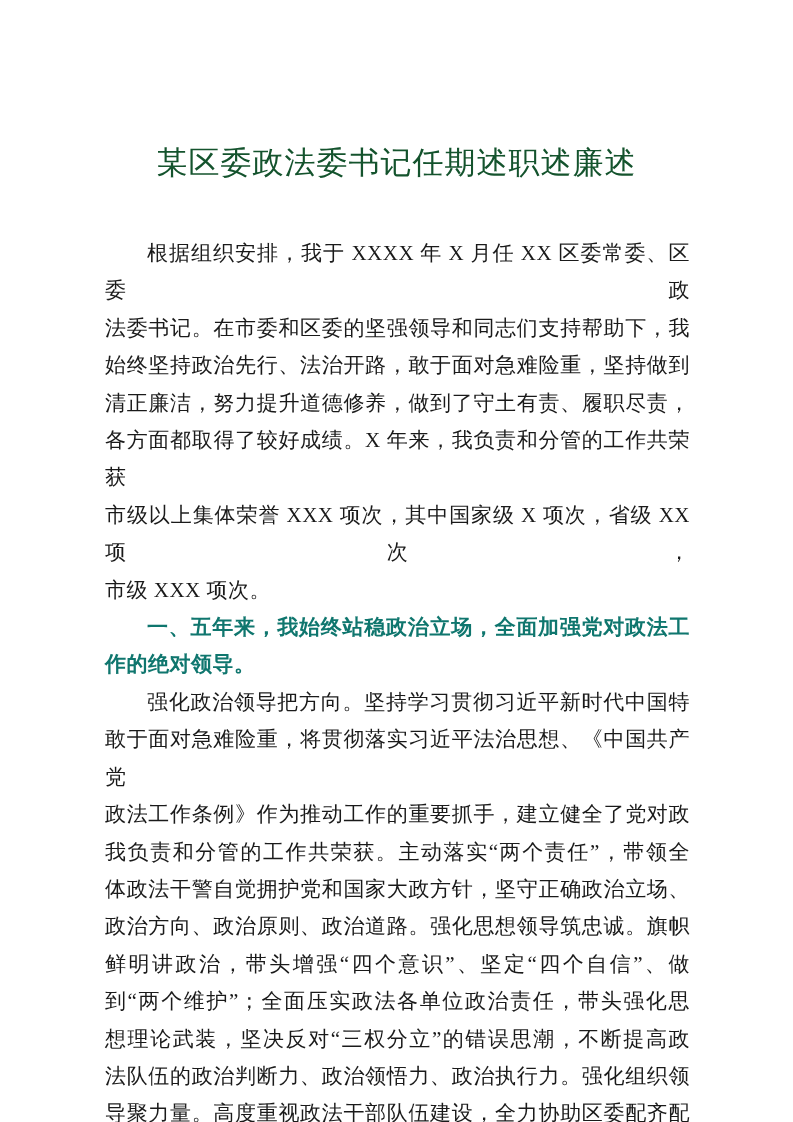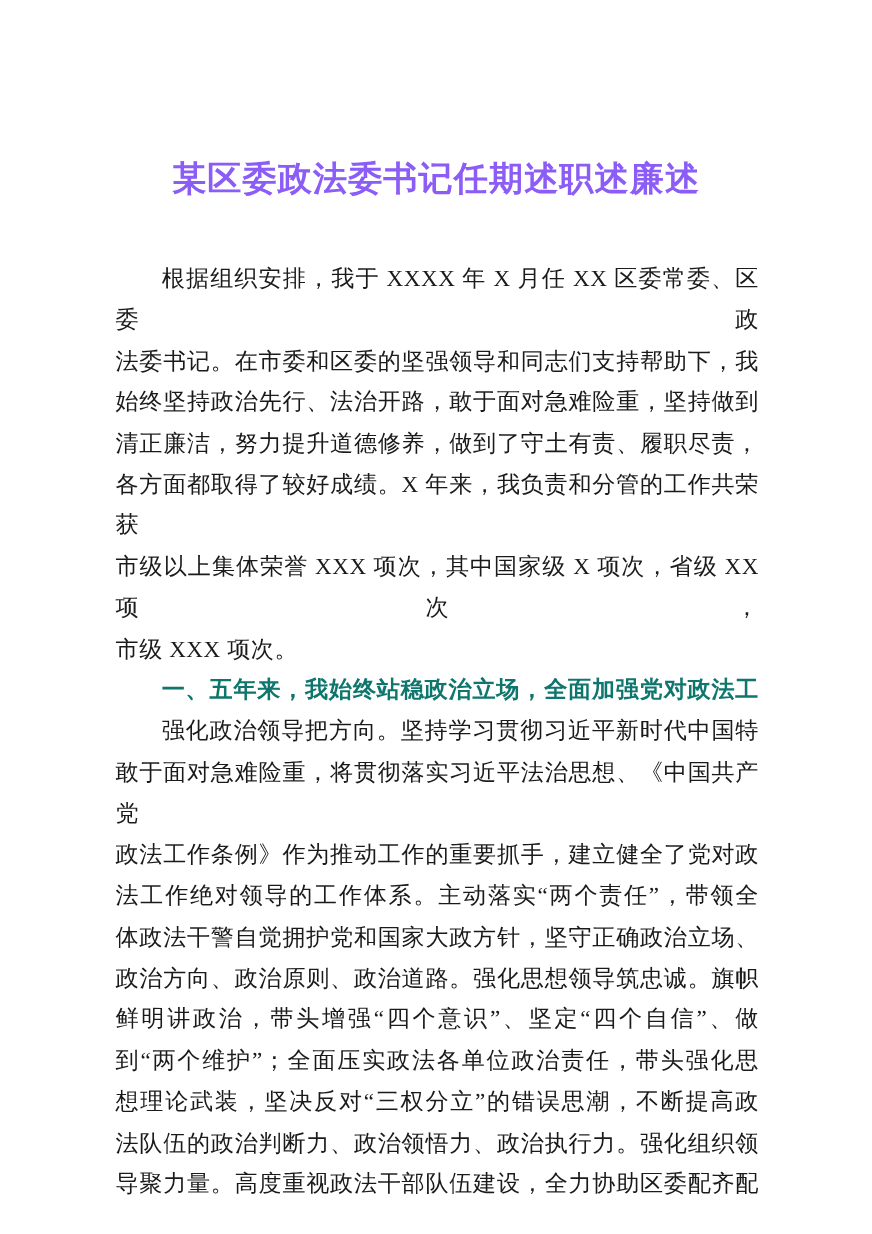--- a/index.html
+++ b/index.html
@@ -9,24 +9,24 @@
     width: 793px;
     height: 1122px;
     background: #ffffff;
     overflow: hidden;
     font-family: "Liberation Serif", "DejaVu Serif", serif;
   }
   .doc-title {
     margin: 144px 78px 0 78px;
     text-align: center;
     font-family: "Liberation Sans", "DejaVu Sans", sans-serif;
-    font-weight: 700;
+    font-weight: 400;
     font-size: 31px;
     line-height: 38px;
-    color: #8b5cf6;
+    color: #14532d;
     letter-spacing: 1px;
   }
   .doc-body {
     margin: 53px 103px 0 105px;
     font-size: 21px;
     color: #1a1a1a;
   }
   .line {
     line-height: 37.4px;
     text-align: justify;
@@ -54,27 +54,28 @@
       <div class="line">法委书记。在市委和区委的坚强领导和同志们支持帮助下，我</div>
       <div class="line">始终坚持政治先行、法治开路，敢于面对急难险重，坚持做到</div>
       <div class="line">清正廉洁，努力提升道德修养，做到了守土有责、履职尽责，</div>
       <div class="line">各方面都取得了较好成绩。X 年来，我负责和分管的工作共荣获</div>
       <div class="line">市级以上集体荣誉 XXX 项次，其中国家级 X 项次，省级 XX 项次，</div>
       <div class="line last">市级 XXX 项次。</div>
     </div>
 
     <div class="block heading">
       <div class="line indent">一、五年来，我始终站稳政治立场，全面加强党对政法工</div>
+      <div class="line last">作的绝对领导。</div>
     </div>
 
     <div class="block paragraph">
       <div class="line indent">强化政治领导把方向。坚持学习贯彻习近平新时代中国特</div>
       <div class="line">敢于面对急难险重，将贯彻落实习近平法治思想、《中国共产党</div>
       <div class="line">政法工作条例》作为推动工作的重要抓手，建立健全了党对政</div>
-      <div class="line">法工作绝对领导的工作体系。主动落实“两个责任”，带领全</div>
+      <div class="line">我负责和分管的工作共荣获。主动落实“两个责任”，带领全</div>
       <div class="line">体政法干警自觉拥护党和国家大政方针，坚守正确政治立场、</div>
       <div class="line">政治方向、政治原则、政治道路。强化思想领导筑忠诚。旗帜</div>
       <div class="line">鲜明讲政治，带头增强“四个意识”、坚定“四个自信”、做</div>
       <div class="line">到“两个维护”；全面压实政法各单位政治责任，带头强化思</div>
       <div class="line">想理论武装，坚决反对“三权分立”的错误思潮，不断提高政</div>
       <div class="line">法队伍的政治判断力、政治领悟力、政治执行力。强化组织领</div>
       <div class="line">导聚力量。高度重视政法干部队伍建设，全力协助区委配齐配</div>
     </div>
 
   </div>

